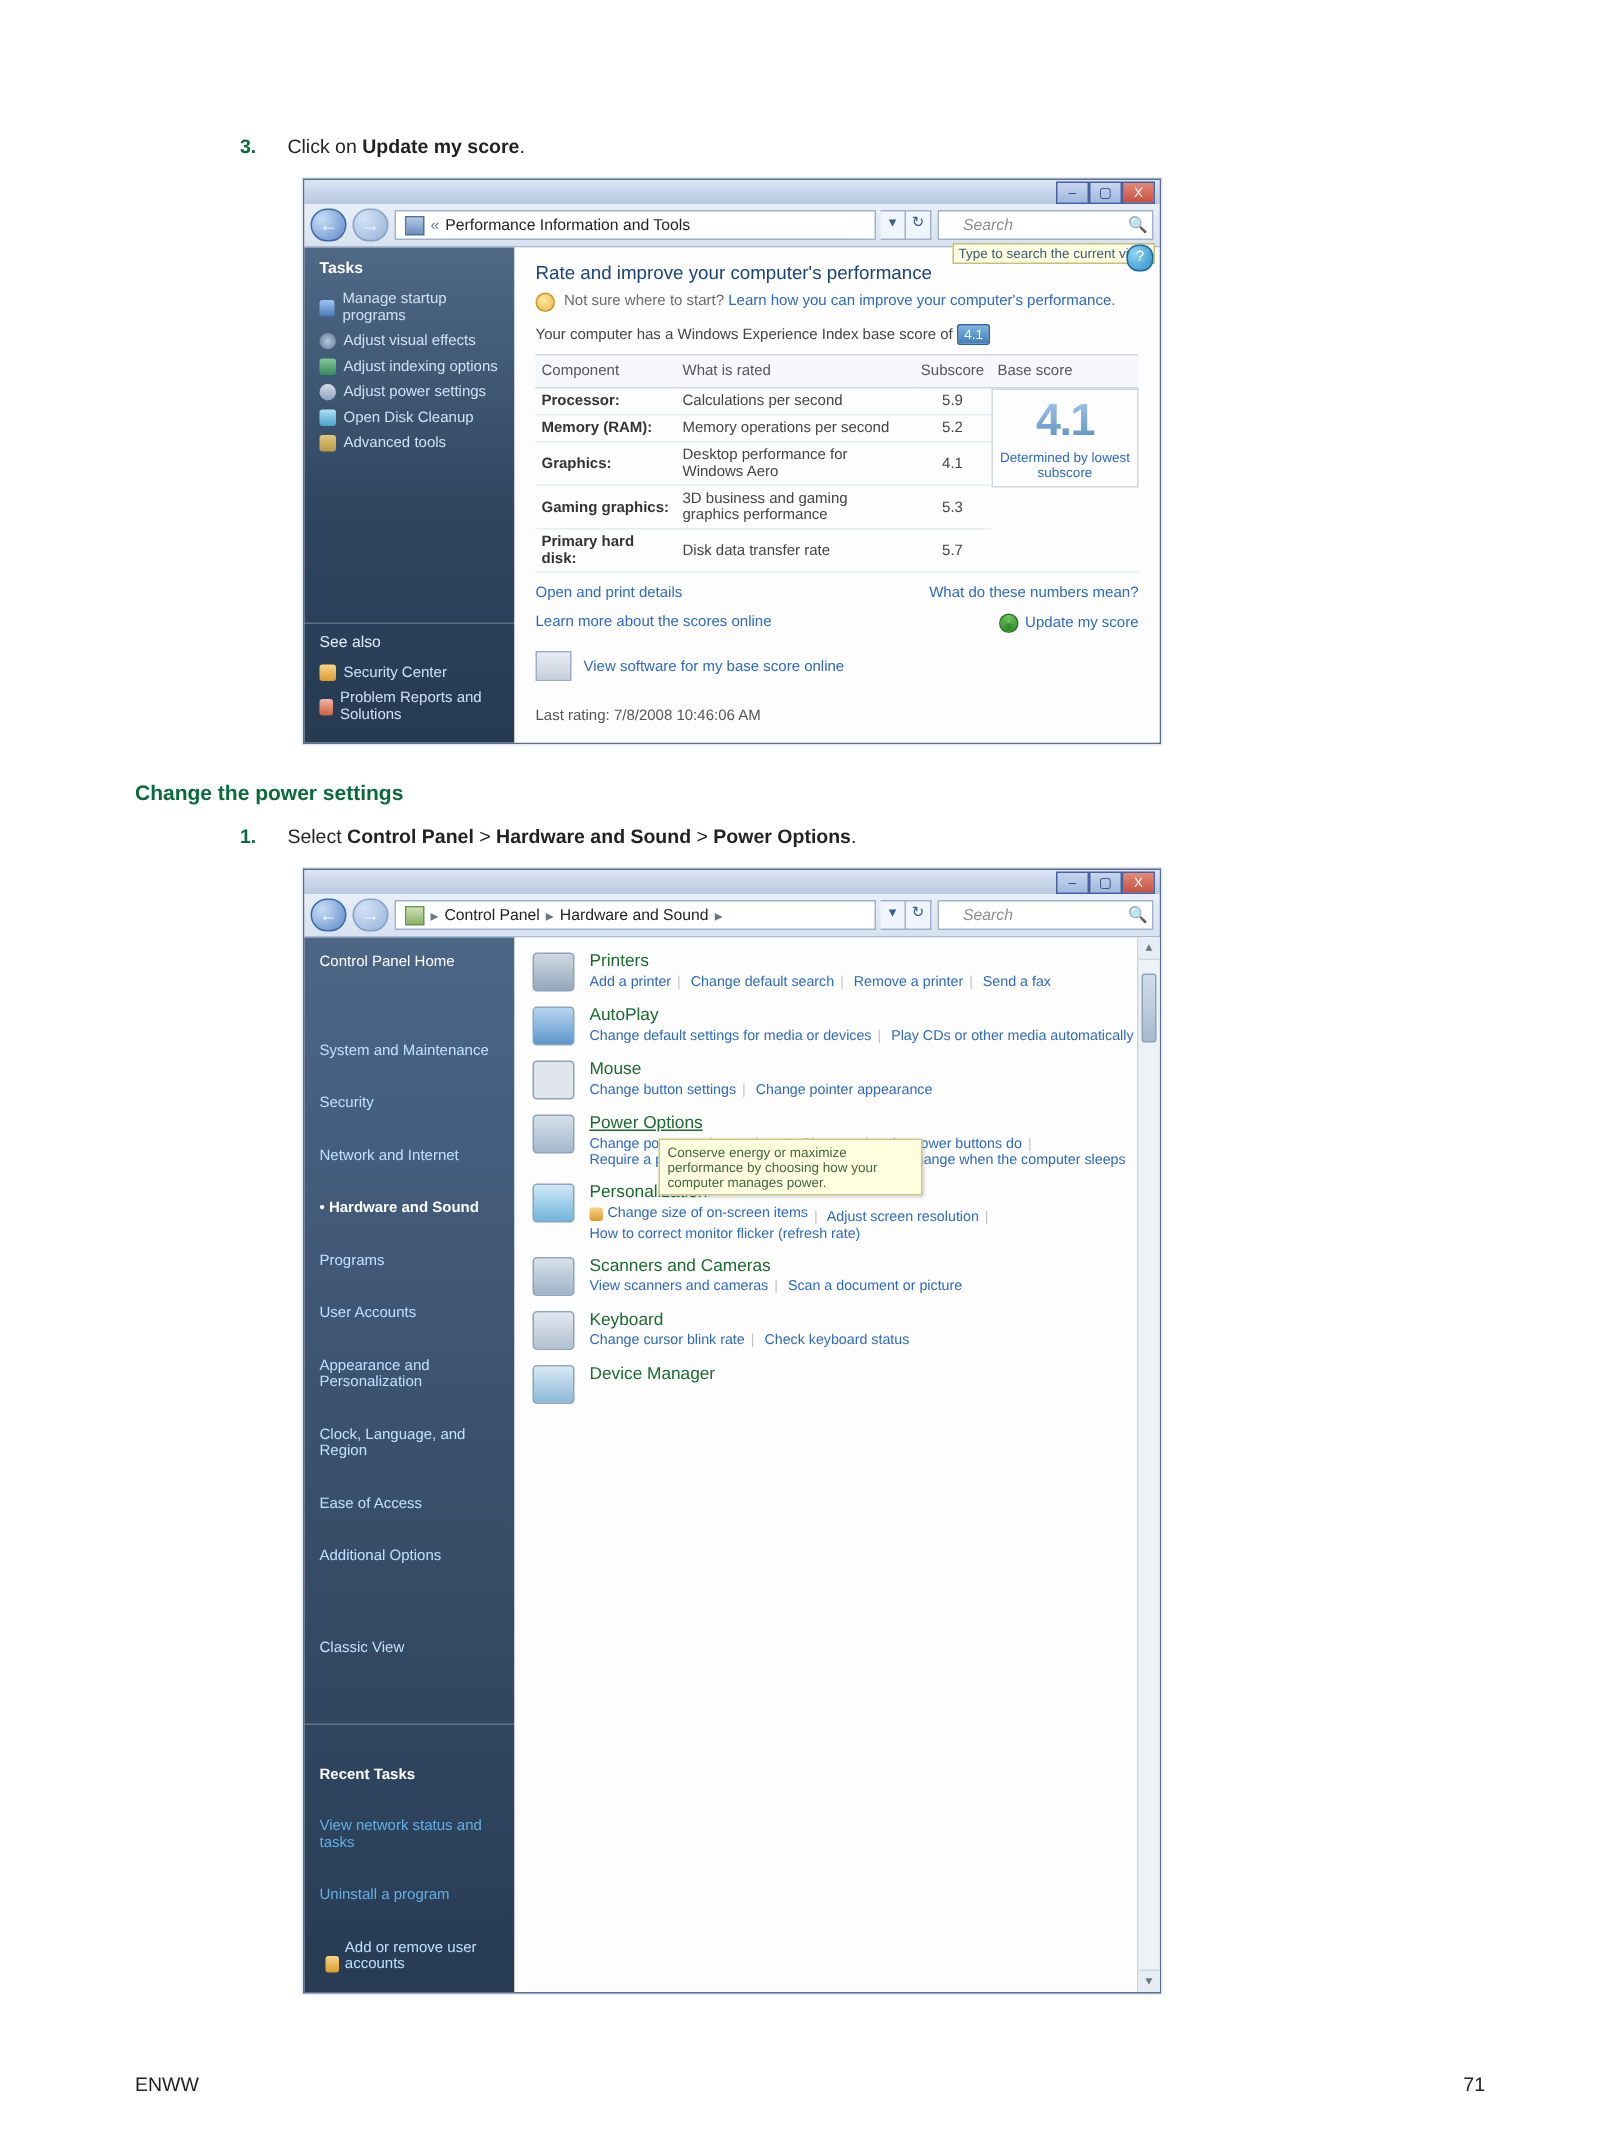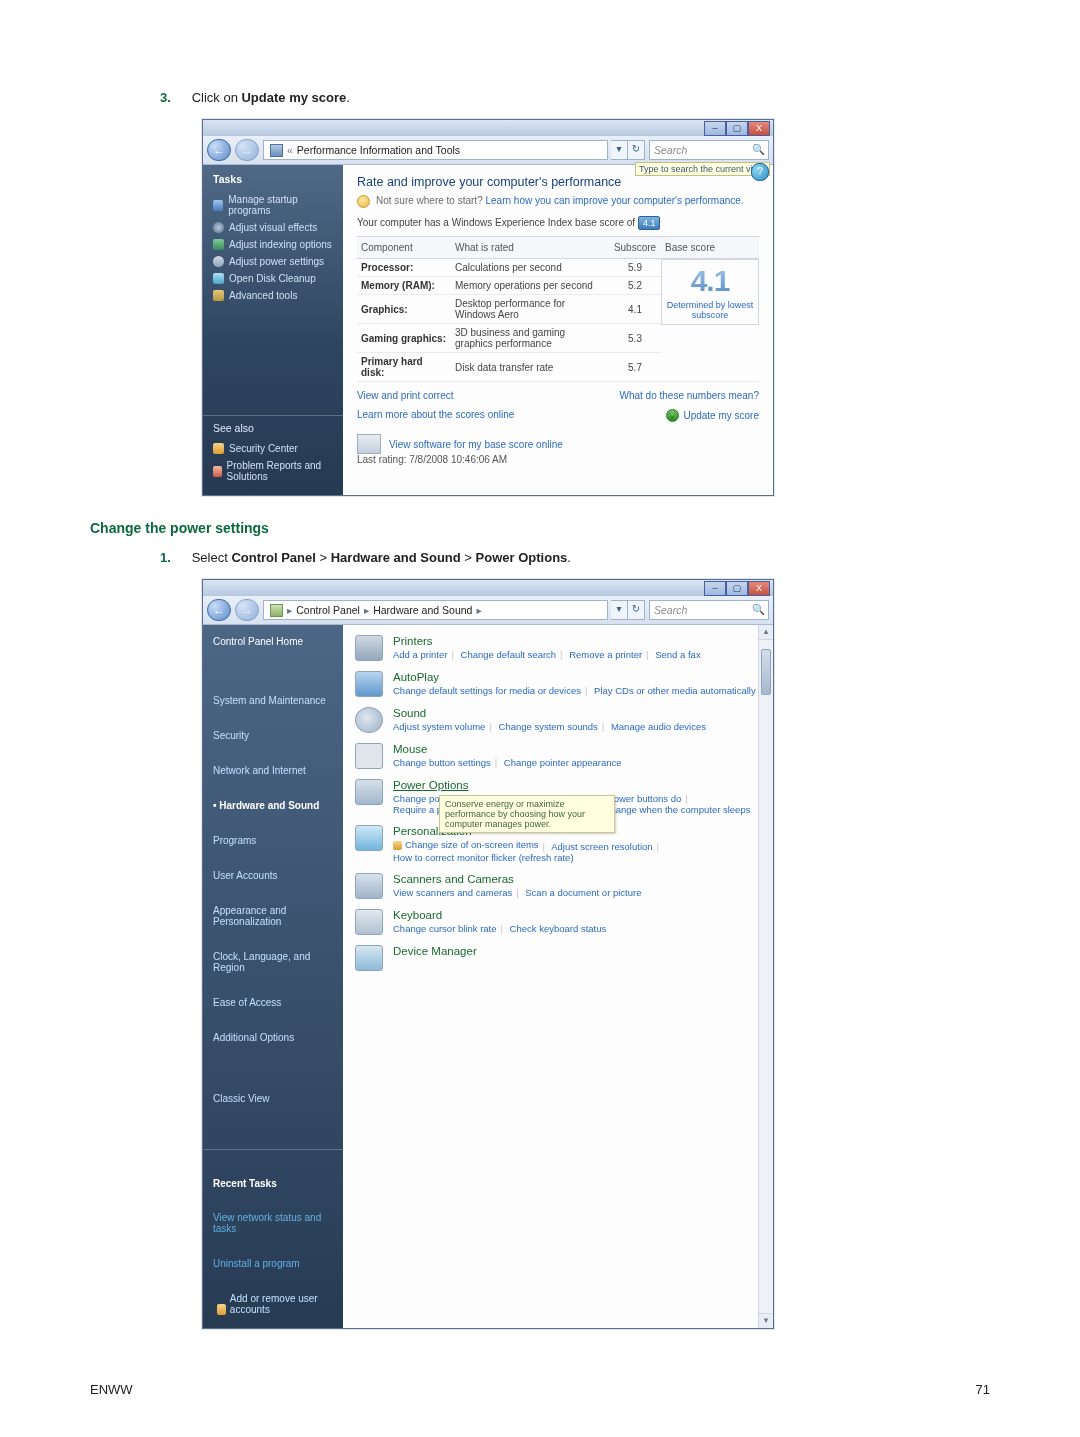--- a/index.html
+++ b/index.html
@@ -108,21 +108,21 @@
     width: 16px; height: 18px;
     border: 1px solid #9fb2cc; border-left: 0;
     background: #f0f5fb;
     text-align: center; line-height: 16px;
     color: #36608e;
     font-size: 10px;
   }
   .search {
     width: 110px; background: #fff; border: 1px solid #9fb2cc;
     height: 18px; display: flex; align-items: center;
-    padding: 0 4px; color: #8c8c8c; font-style: italic;
+    padding: 0 16px; color: #8c8c8c; font-style: italic;
     position: relative;
   }
   .search .mag {
     position: absolute; right: 3px; top: 2px;
     color: #6f8fb0;
     font-style: normal;
   }
   .search-tip {
     position: absolute; right: -2px; top: 21px;
     background: #ffffe0; border: 1px solid #c0c080;
@@ -254,21 +254,21 @@
     border: 1px solid #2d7a28;
   }
   .soft-row {
     display: flex; gap: 8px; align-items:center; margin-top:12px;
     font-size: 10px;
   }
   .pc-ic {
     width: 22px; height: 18px; background: linear-gradient(#e8edf3, #c5cfdb);
     border: 1px solid #9baec5;
   }
-  .lastrating { font-size: 10px; color: #555; }
+  .lastrating { font-size: 10px; color: #555; margin-top: 18px; }
 
   
   .win.cp .sidebar { background: linear-gradient(#4c6686, #273b53); gap: 18px; }
   .cp-link { color: #bfe0ff; margin: 3px 0; display: block; }
   .cp-link.sel { color: #fff; font-weight: bold; }
   .cp-link.bullet::before { content:"• "; }
   .cp-link.recent { color: #63afe6; }
   .cp-link.admin::before { content:""; }
   .cp-link.admin {
     display:flex; align-items:flex-end; gap:4px; color:#bfe0ff;
@@ -462,21 +462,21 @@
           </tr>
           <tr>
             <td class="bold">Primary hard disk:</td>
             <td>Disk data transfer rate</td>
             <td class="sub">5.7</td>
           </tr>
         </tbody>
           </table>
 
         <div class="links-row">
-          <a href="#">View and print correct</a>
+          <a href="#">Open and print details</a>
           <a href="#">What do these numbers mean?</a>
         </div>
         <div class="links-row">
           <a href="#">Learn more about the scores online</a>
           <span class="upd">
             <span class="refresh-ic"></span>
             <a href="#">Update my score</a>
           </span>
         </div>
         <div class="soft-row">
@@ -577,31 +577,20 @@
           <div class="cp-ico autoplay"></div>
           <div class="cp-body">
             <div class="cp-title">AutoPlay</div>
             <div class="cp-subs">
               <span>Change default settings for media or devices</span><span class="sep">|</span>
               <span>Play CDs or other media automatically</span>
             </div>
           </div>
         </div>
 
-        <div class="cp-cat">
-          <div class="cp-ico sound"></div>
-          <div class="cp-body">
-            <div class="cp-title">Sound</div>
-            <div class="cp-subs">
-              <span>Adjust system volume</span><span class="sep">|</span>
-              <span>Change system sounds</span><span class="sep">|</span>
-              <span>Manage audio devices</span>
-            </div>
-          </div>
-        </div>
 
         <div class="cp-cat">
           <div class="cp-ico mouse"></div>
           <div class="cp-body">
             <div class="cp-title">Mouse</div>
             <div class="cp-subs">
               <span>Change button settings</span><span class="sep">|</span>
               <span>Change pointer appearance</span>
             </div>
           </div>

